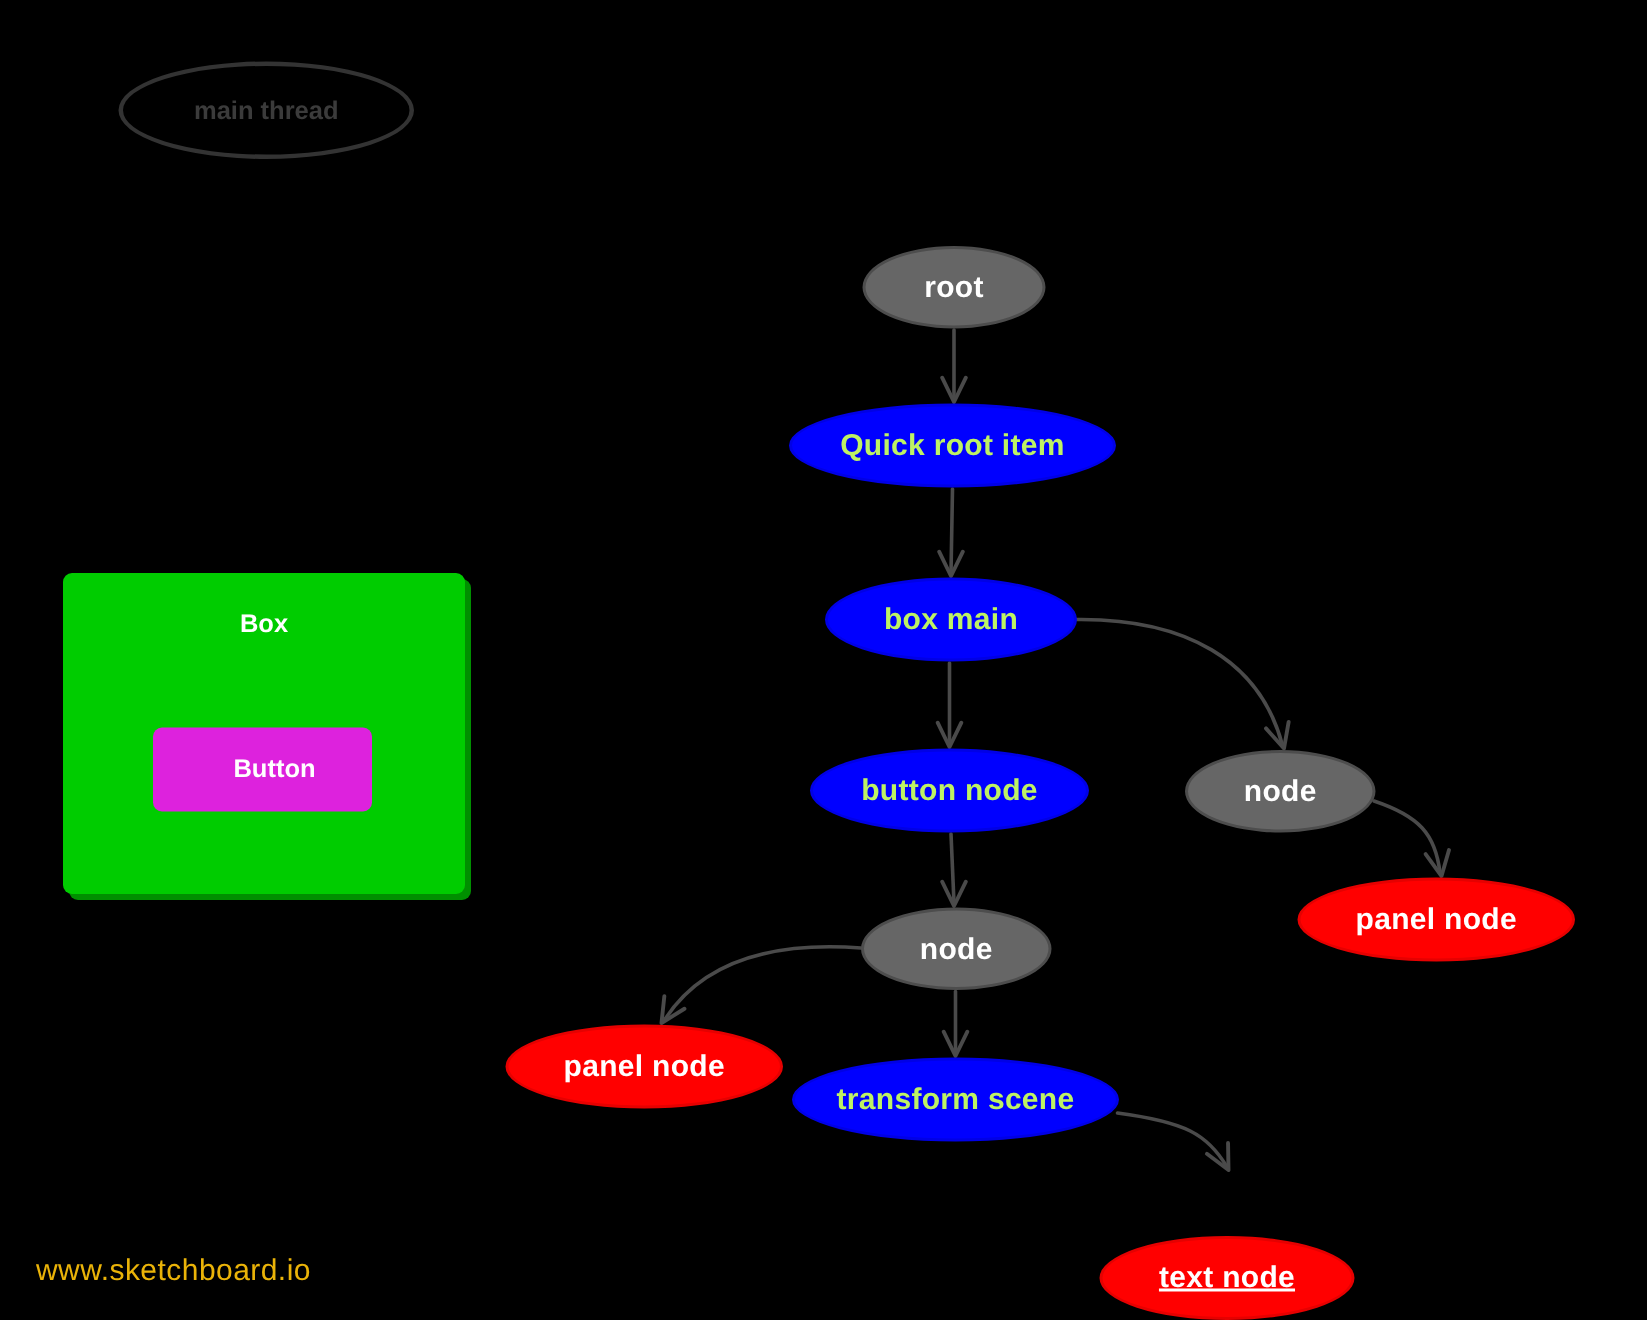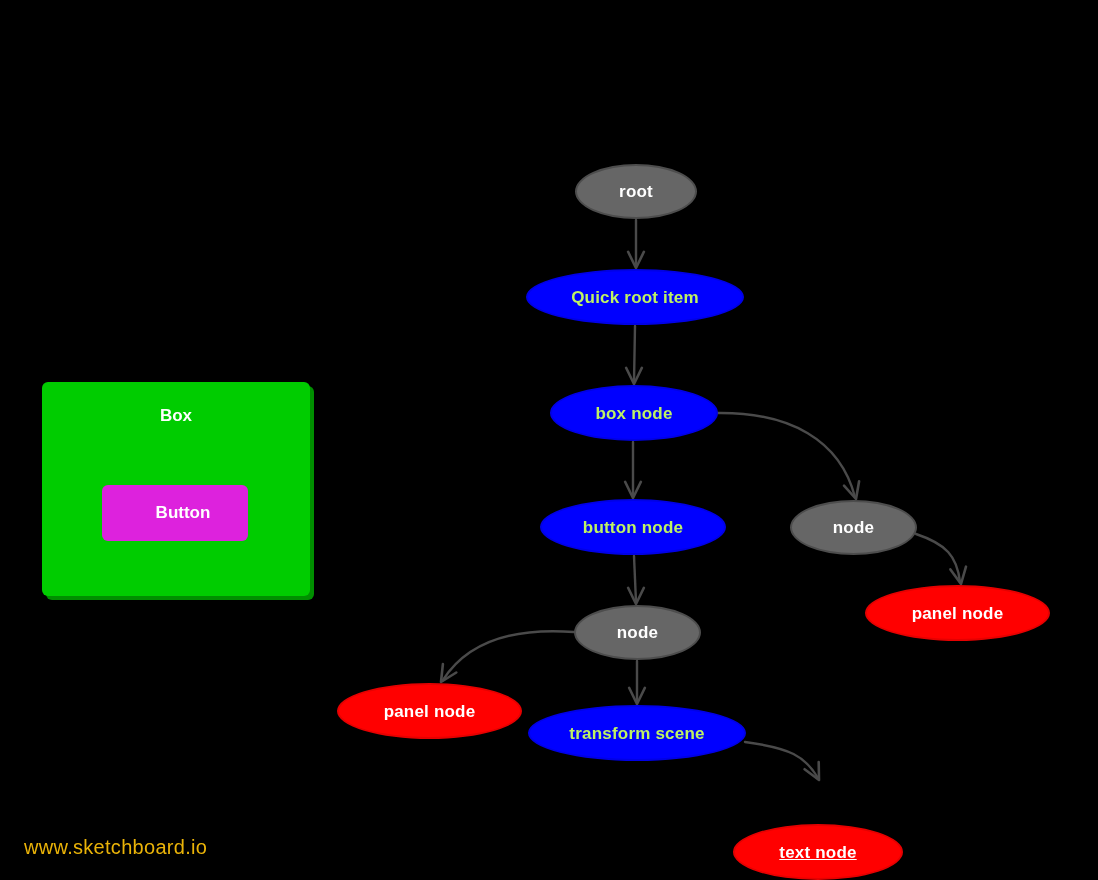--- a/index.html
+++ b/index.html
@@ -25,21 +25,21 @@
   }
   .node {
     position: absolute;
     display: flex;
     align-items: center;
     justify-content: center;
     box-sizing: border-box;
     text-align: center;
     color: #ffffff;
     font-weight: bold;
-    font-size: 17px;
+    font-size: 20px;
     letter-spacing: 0.2px;
     line-height: 1;
     z-index: 3;
   }
   .ellipse { border-radius: 50%; }
   .n-gray {
     background: #666666;
     border: 2px solid #4d4d4d;
     color: #ffffff;
   }
@@ -121,38 +121,41 @@
       <path d="M 626.1 367.8 L 634 384 L 641.9 367.8" fill="none" stroke="#4a4a4a" stroke-width="2.6" stroke-linecap="round" stroke-linejoin="round"></path>
       <path d="M 625.1 481.8 L 633 498 L 640.9 481.8" fill="none" stroke="#4a4a4a" stroke-width="2.6" stroke-linecap="round" stroke-linejoin="round"></path>
       <path d="M 844.0 485.6 L 856 499 L 859.1 481.3" fill="none" stroke="#4a4a4a" stroke-width="2.6" stroke-linecap="round" stroke-linejoin="round"></path>
       <path d="M 950.4 569.4 L 961 584 L 966.0 566.7" fill="none" stroke="#4a4a4a" stroke-width="2.6" stroke-linecap="round" stroke-linejoin="round"></path>
       <path d="M 628.1 587.8 L 636 604 L 643.9 587.8" fill="none" stroke="#4a4a4a" stroke-width="2.6" stroke-linecap="round" stroke-linejoin="round"></path>
       <path d="M 442.9 664.1 L 441 682 L 456.3 672.5" fill="none" stroke="#4a4a4a" stroke-width="2.6" stroke-linecap="round" stroke-linejoin="round"></path>
       <path d="M 629.1 687.8 L 637 704 L 644.9 687.8" fill="none" stroke="#4a4a4a" stroke-width="2.6" stroke-linecap="round" stroke-linejoin="round"></path>
       <path d="M 804.6 769.2 L 819 780 L 818.7 762.0" fill="none" stroke="#4a4a4a" stroke-width="2.6" stroke-linecap="round" stroke-linejoin="round"></path>
     </svg>
 
+  <div class="swimlane" id="sl-0" style="left: 79px; top: 41px; width: 191px; height: 59px; border-color: rgb(51, 51, 51); color: rgb(59, 59, 59);">
+    <span>main thread</span>
+  </div>
 
   <div class="uibox-shadow box-green-shadow" id="box-shadow" style="left: 46px; top: 386px; width: 268px; height: 214px;"></div>
   <div class="uibox box-green" id="ui-box" style="left: 42px; top: 382px; width: 268px; height: 214px; background: rgb(0, 204, 0);"></div>
   <div class="box-label" id="ui-box-label" style="left: 42px; width: 268px; top: 406px;">Box</div>
 
   <div class="uibox-shadow box-magenta-shadow" id="btn-shadow" style="left: 106px; top: 489px; width: 146px; height: 56px;"></div>
   <div class="uibox box-magenta" id="ui-button" style="left: 102px; top: 485px; width: 146px; height: 56px; background: rgb(221, 34, 221);"></div>
   <div class="box-label" id="ui-button-label" style="left: 102px; width: 162px; top: 503px;">Button</div>
 
   <div id="node-layer">
       <div class="node ellipse n-gray" style="left: 575px; top: 164px; width: 122px; height: 55px;">
         <span>root</span>
       </div>
       <div class="node ellipse n-blue" style="left: 526px; top: 269px; width: 218px; height: 56px;">
         <span>Quick root item</span>
       </div>
       <div class="node ellipse n-blue" style="left: 550px; top: 385px; width: 168px; height: 56px;">
-        <span>box node</span>
+        <span>box main</span>
       </div>
       <div class="node ellipse n-blue" style="left: 540px; top: 499px; width: 186px; height: 56px;">
         <span>button node</span>
       </div>
       <div class="node ellipse n-gray" style="left: 790px; top: 500px; width: 127px; height: 55px;">
         <span>node</span>
       </div>
       <div class="node ellipse n-red" style="left: 865px; top: 585px; width: 185px; height: 56px;">
         <span>panel node</span>
       </div>

